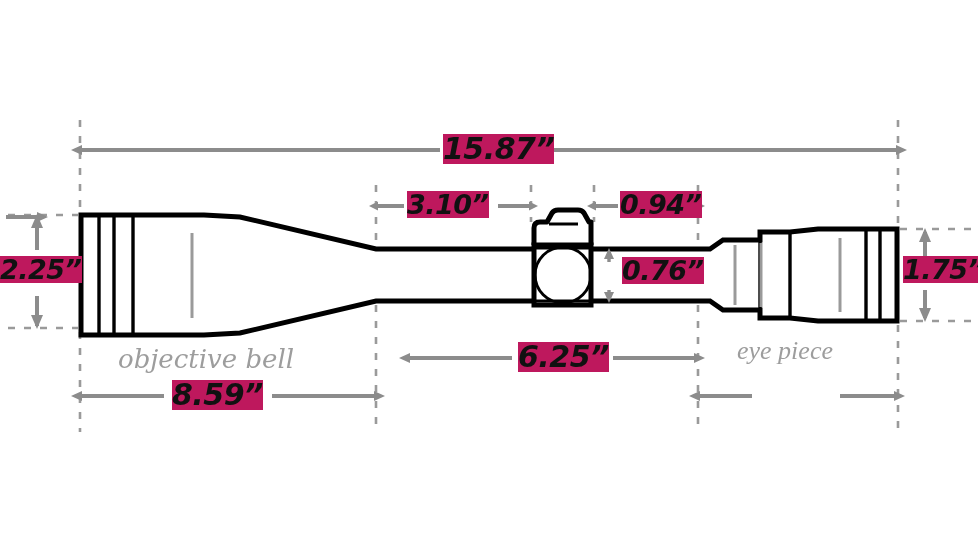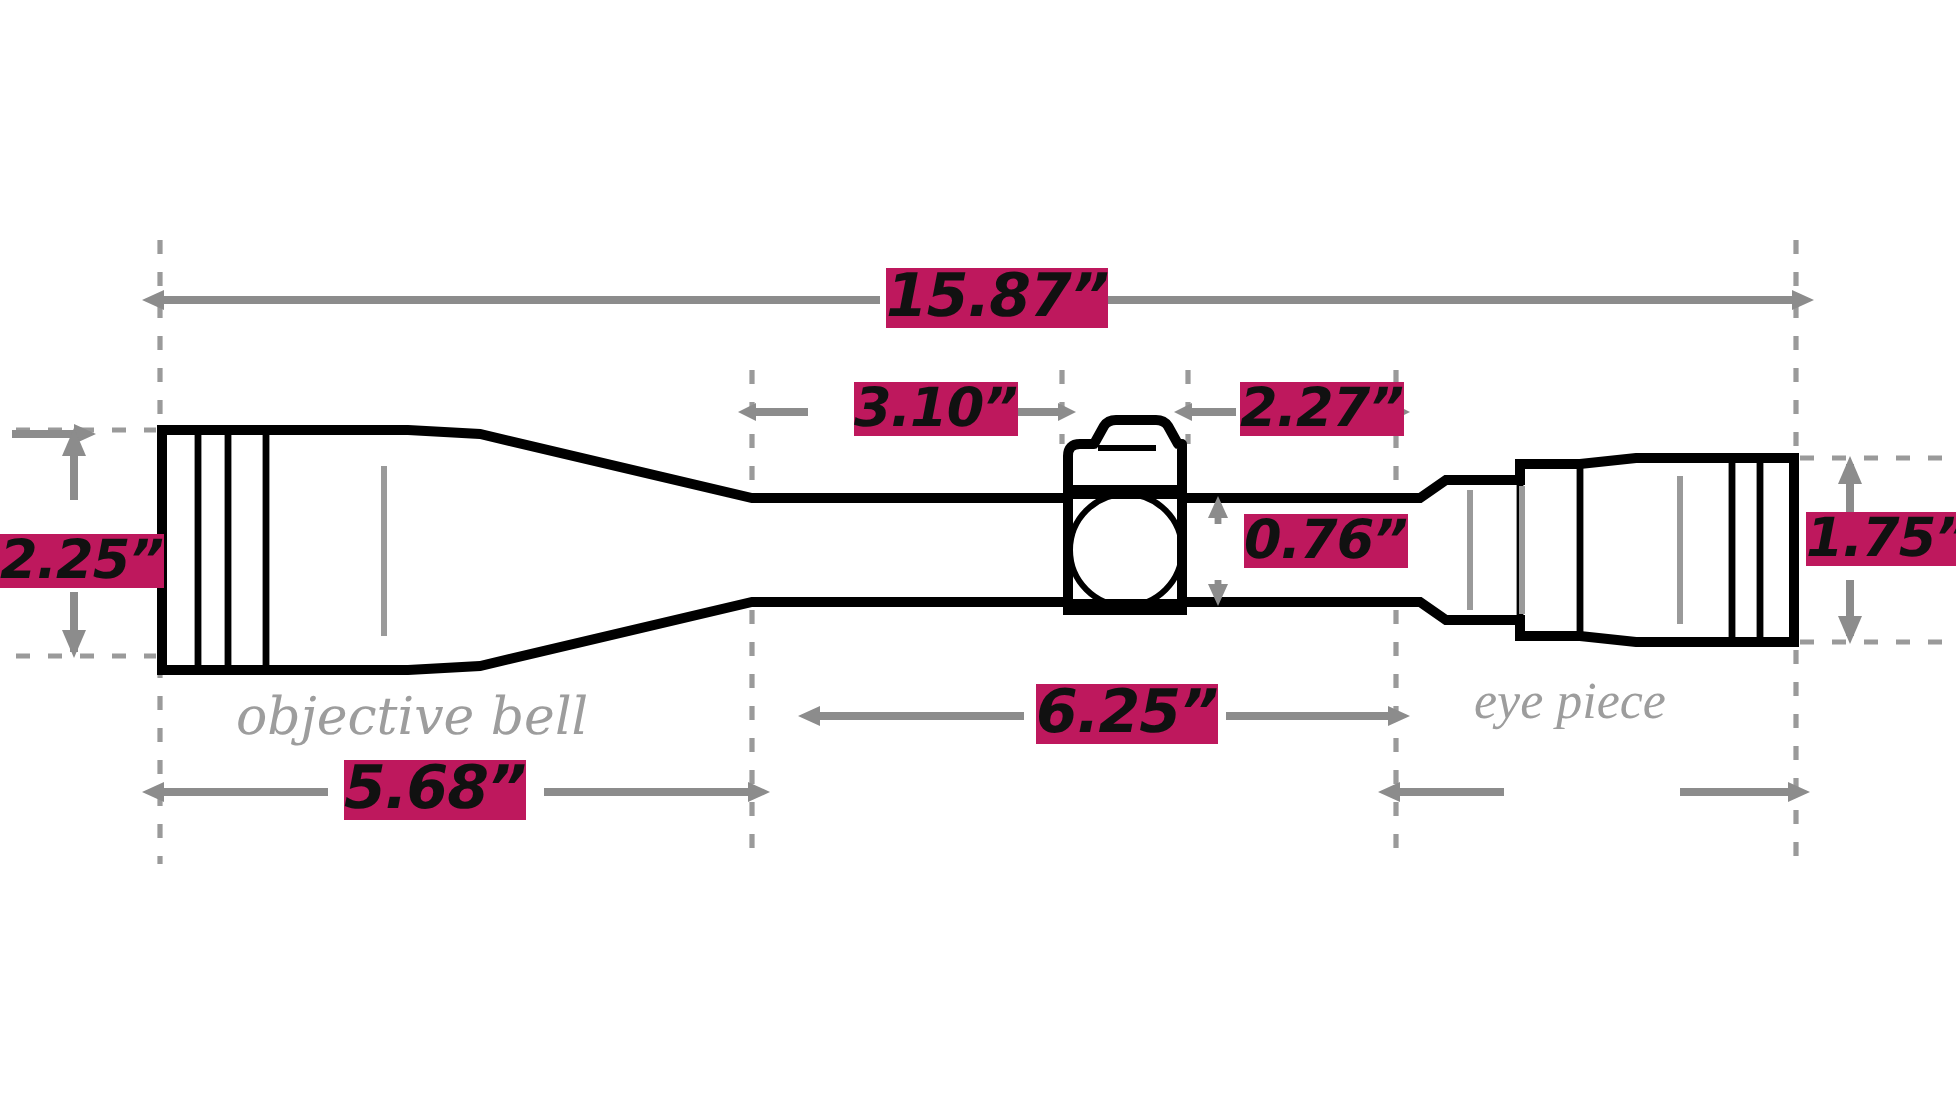--- a/index.html
+++ b/index.html
@@ -173,31 +173,31 @@
     </g>
 
     <g stroke="#8c8c8c" stroke-width="4">
       <line x1="700" y1="396" x2="752" y2="396" marker-start="url(#arrL)"></line>
       <line x1="840" y1="396" x2="894" y2="396" marker-end="url(#arrR)"></line>
     </g>
   </svg>
 
   <div class="dim-label s-15" style="left:443px; top:134px;">15.87”</div>
 
-  <div class="dim-label s-md" style="left:407px; top:191px;margin-left:20px;">3.10”</div>
-
-  <div class="dim-label s-md" style="left:620px; top:191px;">2.27”</div>
-
-  <div class="dim-label s-md" style="left:0px; top:256px;margin-top:11px;">2.25”</div>
+  <div class="dim-label s-md" style="left:407px; top:191px;">3.10”</div>
+
+  <div class="dim-label s-md" style="left:620px; top:191px;">0.94”</div>
+
+  <div class="dim-label s-md" style="left:0px; top:256px;">2.25”</div>
 
   <div class="dim-label s-md" style="left:622px; top:257px;">0.76”</div>
 
   <div class="dim-label s-md" style="left:903px; top:256px;">1.75”</div>
 
-  <div class="dim-label s-15" style="left:172px; top:380px;">5.68”</div>
+  <div class="dim-label s-15" style="left:172px; top:380px;">8.59”</div>
 
   <div class="dim-label s-15" style="left:518px; top:342px;">6.25”</div>
 
 
   <div class="part-label s-part" style="left:118px; top:346px;">objective bell</div>
 
   <div class="part-label s-part" style="left:737px; top:338px;font-family:Liberation Serif, serif;">eye piece</div>
 
 </div>
 

